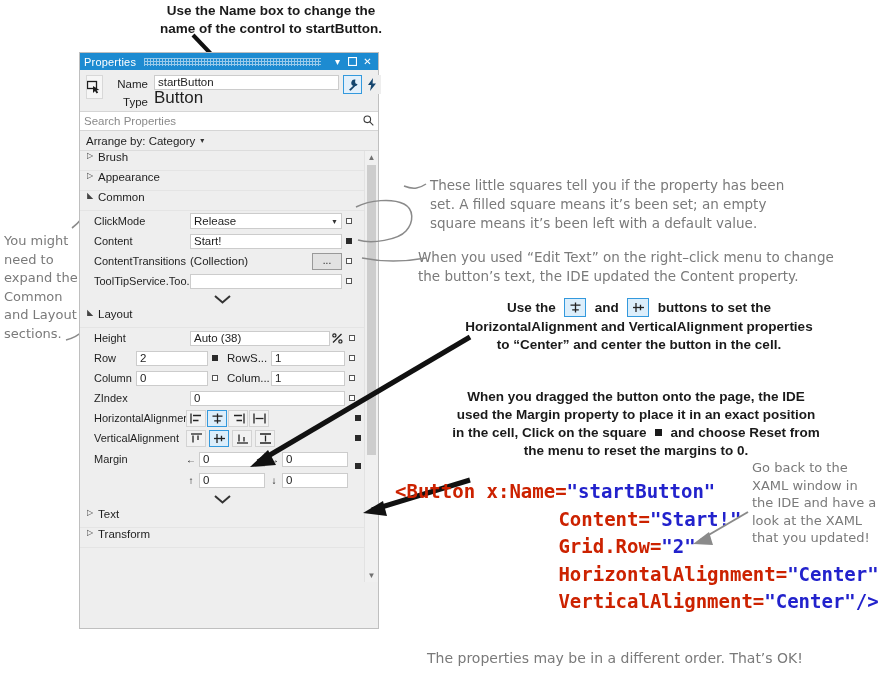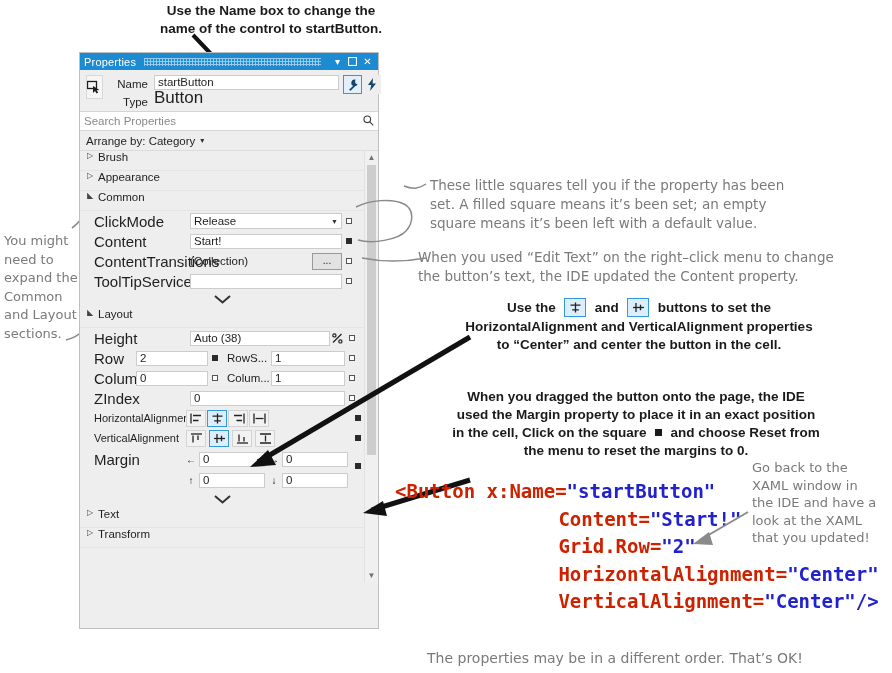--- a/index.html
+++ b/index.html
@@ -83,21 +83,21 @@
 
   #content{position:absolute;left:0;top:0;right:14px;}
 
   .cat{height:19px;display:flex;align-items:flex-start;padding-left:7px;
        border-bottom:1px solid #e4e4e4;background:#eeeeee;font-size:11.5px;}
   .cat .tri{width:11px;font-size:8px;color:#444;}
   .tri.closed::before{content:"\25B7";}
   .tri.open::before{content:"\25E2";display:inline-block;transform:scaleX(-1) rotate(0deg);}
 
   .prow{height:20px;display:flex;align-items:center;padding-left:14px;position:relative;}
-  .plabel{width:96px;font-size:15px;color:#1e1e1e;}
+  .plabel{width:96px;font-size:11px;color:#1e1e1e;}
   .pfield{flex:1;}
   .sqbox{width:13px;display:flex;align-items:center;justify-content:center;}
   .sq-empty{width:6px;height:6px;border:1px solid #555;background:#fff;box-sizing:border-box;display:block;}
   .sq-fill{width:6px;height:6px;background:#2a2a2a;display:block;}
 
   .combo{position:relative;height:16px;background:#fff;border:1px solid #ccc;box-sizing:border-box;}
   .combo .cv{padding:0 3px;line-height:14px;font-size:11.5px;}
   .combo .carr{position:absolute;right:3px;top:4px;font-size:7px;color:#333;}
 
   .ellipsisbtn{width:28px;height:15px;border:1px solid #999;background:#e2e2e2;

